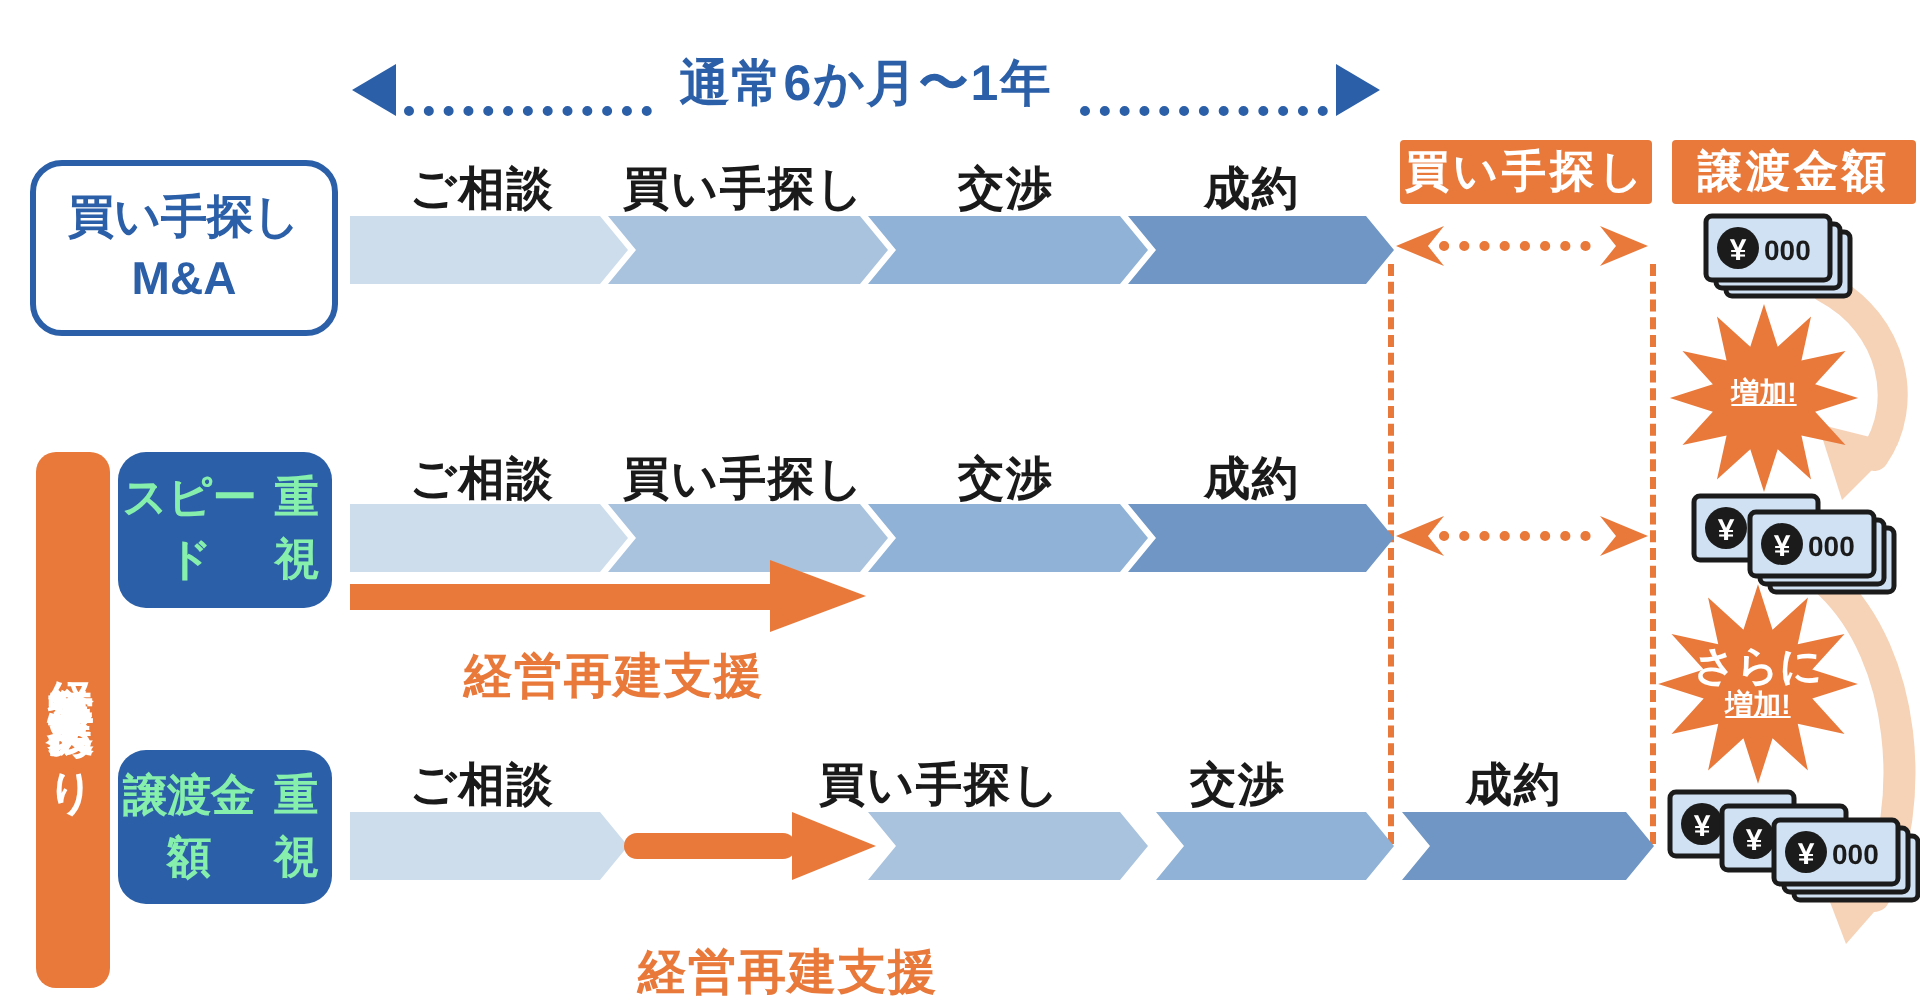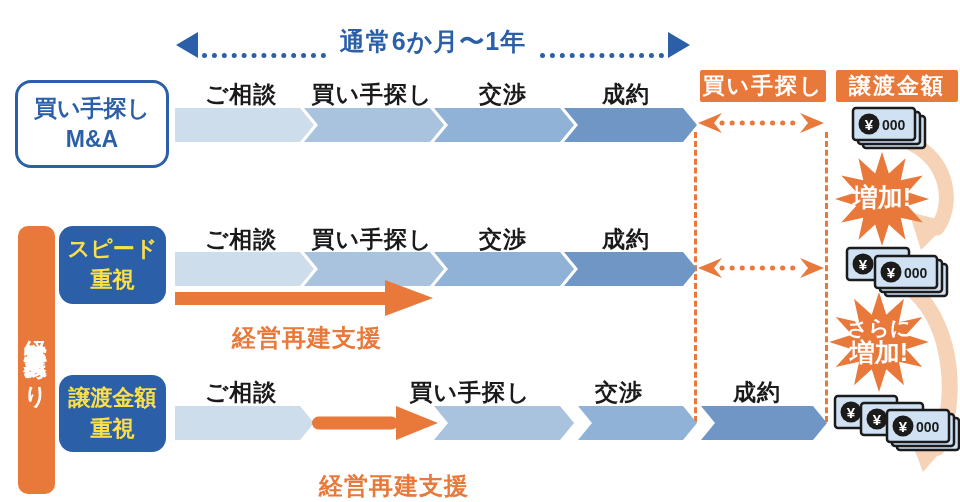--- a/index.html
+++ b/index.html
@@ -15,22 +15,22 @@
   .tri{width:0;height:0;flex:0 0 auto;}
   .tri-left{border-top:13px solid transparent;border-bottom:13px solid transparent;border-right:22px solid var(--blue);}
   .tri-right{border-top:13px solid transparent;border-bottom:13px solid transparent;border-left:22px solid var(--blue);}
   .dots{flex:1 1 auto;height:0;border-top:5px dotted var(--blue);margin:0 4px;}
   .duration-label{flex:0 0 auto;color:var(--blue);font-size:25px;font-weight:bold;padding:0 10px;white-space:nowrap;letter-spacing:1px;}
 
   
   .box-general{left:15px;top:80px;width:148px;height:82px;border:3.5px solid var(--blue);border-radius:16px;
     background:#fff;color:var(--blue);font-size:23px;font-weight:bold;line-height:1.35;
     display:flex;flex-direction:column;align-items:center;justify-content:center;text-align:center;}
-  .box-blue{background:var(--blue);border-radius:14px;color:#fde047;font-size:22px;font-weight:bold;line-height:1.4;
-    display:flex;flex-direction:column;align-items:center;justify-content:center;text-align:center;}
+  .box-blue{background:var(--blue);border-radius:14px;color:#86efac;font-size:22px;font-weight:bold;line-height:1.4;
+    display:flex;align-items:center;justify-content:center;text-align:center;}
   .box-speed{left:59px;top:226px;width:107px;height:78px;}
   .box-amount{left:59px;top:375px;width:107px;height:77px;}
   .side-bar{left:18px;top:226px;width:37px;height:268px;background:var(--orange);border-radius:10px;
     color:#fff;font-size:23px;font-weight:bold;writing-mode:vertical-rl;text-orientation:upright;
     display:flex;align-items:center;justify-content:center;letter-spacing:3px;}
 
   
   .stage-label{transform:translateX(-50%);color:var(--ink);font-size:23px;font-weight:bold;white-space:nowrap;letter-spacing:1px;}
 
   
@@ -42,21 +42,21 @@
   
   .vdash{width:0;border-left:3px dashed var(--orange);}
 
   
   .support-label{transform:translateX(-50%);color:var(--orange);font-size:24px;font-weight:bold;white-space:nowrap;letter-spacing:1px;margin-top:19px;}
 
   
   .burst{display:flex;align-items:center;justify-content:center;}
   .burst svg{position:absolute;inset:0;}
   .burst-text{position:relative;color:#fff;font-weight:bold;text-align:center;line-height:1.05;}
-  .burst-text .big{font-size:25px;}
+  .burst-text .big{font-size:14px;text-decoration:underline;}
   .burst-text .small{font-size:21px;}
 
   svg{display:block;}
 </style>
 </head>
 <body>
 
 <div class="canvas">
 
   <svg class="abs" style="left:897px;top:140px" width="60" height="112" viewBox="0 0 60 112">

